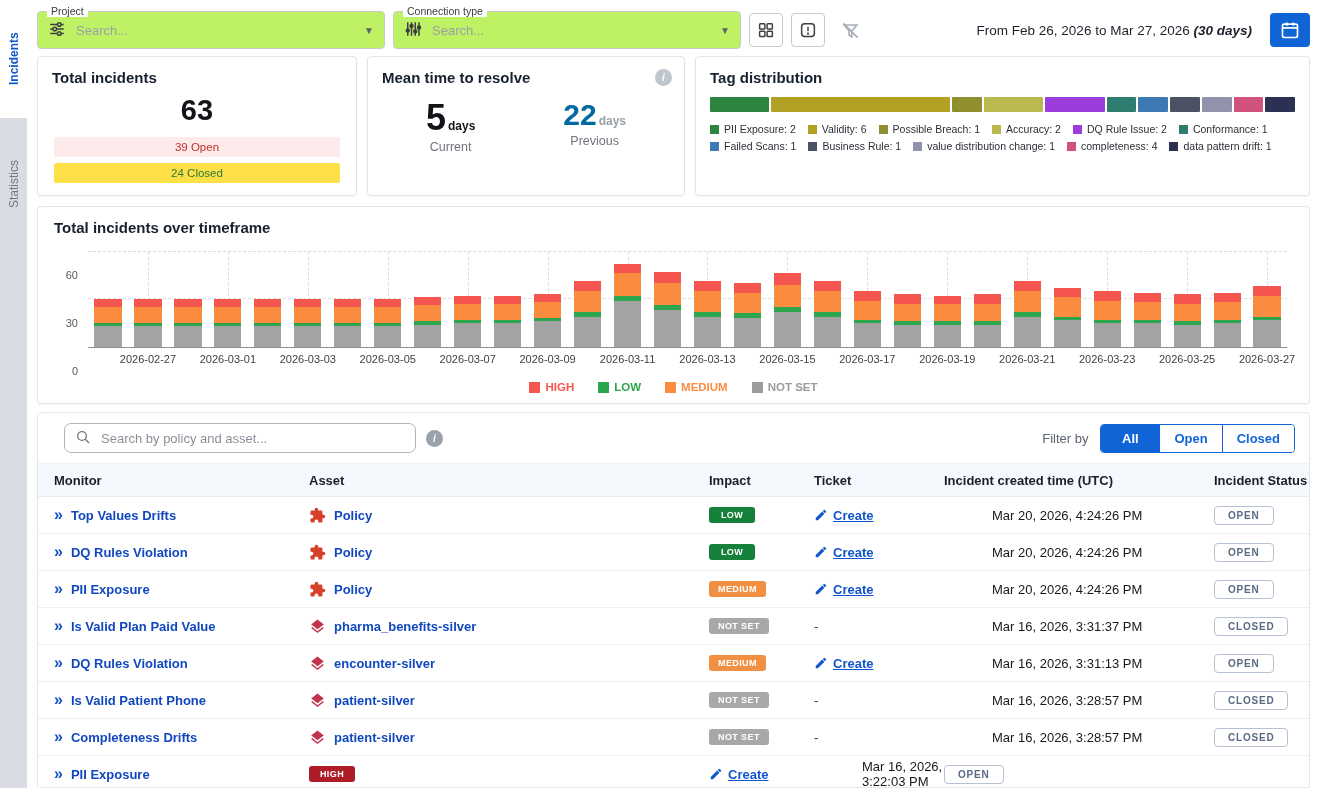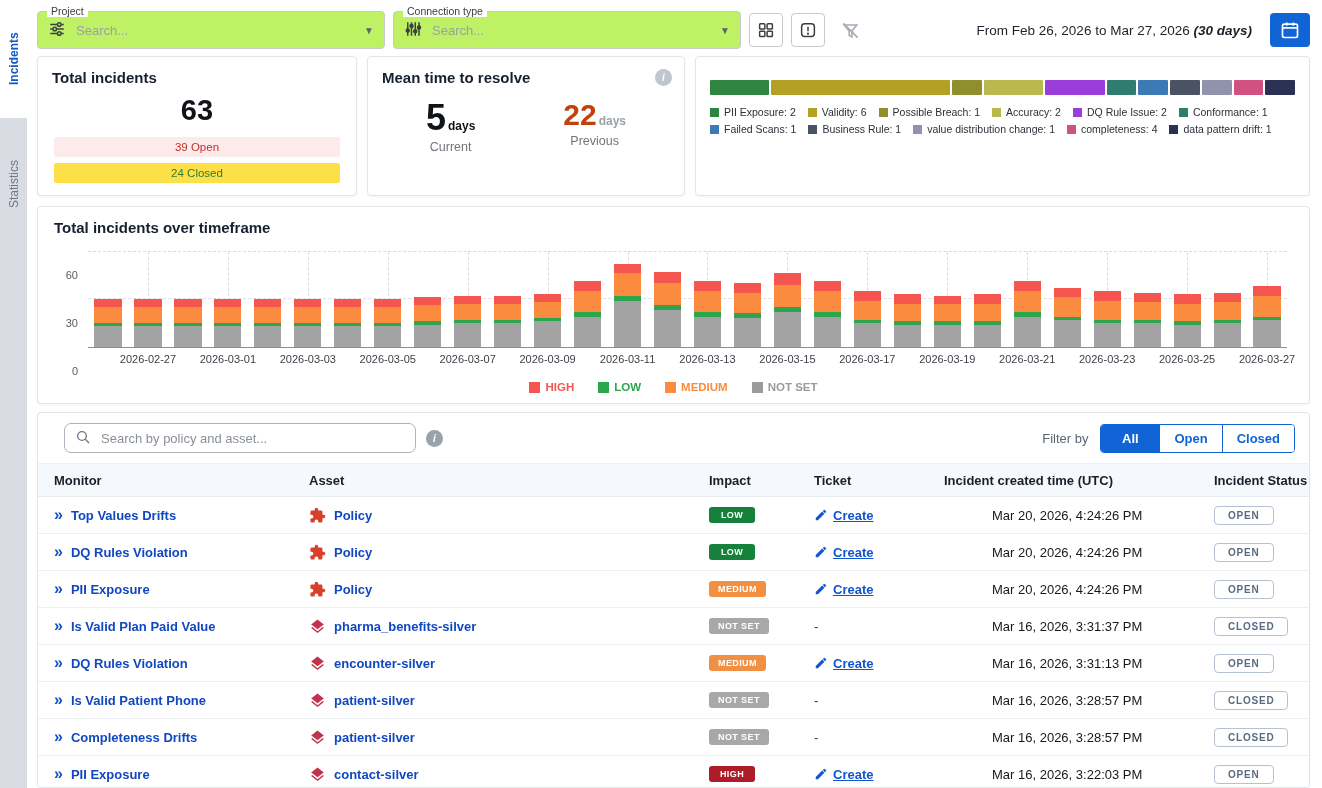--- a/index.html
+++ b/index.html
@@ -57,21 +57,21 @@
   .count-pill { display:block; width:286px; margin:6px auto 0; text-align:center;
                 font-size:11.5px; padding:4px 0; border-radius:2px; }
   .pill-open { background:#fdeaea; color:#c4302b; }
   .pill-closed { background:#fde047; color:#2c7a39; }
 
   .mttr-info { position:absolute; top:12px; right:12px; background:#c0c6cd; }
   .mttr-row { display:flex; justify-content:space-around; margin-top:14px; }
   .numrow { display:flex; align-items:baseline; justify-content:center; gap:2px; }
   .mttr-cur .num { font-size:36px; font-weight:700; color:#101418; line-height:1; }
   .mttr-cur .unit { font-size:12px; font-weight:700; color:#101418; }
-  .mttr-prev .num { font-size:30px; font-weight:700; color:#c2410c; line-height:1; }
+  .mttr-prev .num { font-size:30px; font-weight:700; color:#0369a1; line-height:1; }
   .mttr-prev .unit { font-size:12px; font-weight:700; color:#9aa0a6; }
   .mttr-label { font-size:12.5px; color:#70757d; text-align:center; margin-top:4px; }
 
   .tag-bar { display:flex; gap:2px; height:15px; margin:11px 0 11px; }
   .tag-seg { height:100%; border-radius:1px; }
   .tag-leg { display:flex; flex-wrap:wrap; column-gap:12px; row-gap:5px; font-size:10.5px; color:#2b2f36; }
   .tag-leg-item { display:inline-flex; align-items:center; white-space:nowrap; }
   .tag-leg-item .sw { width:9px; height:9px; display:inline-block; margin-right:5px; flex:none; }
 
   
@@ -233,20 +233,21 @@
             <div class="numrow">
               <span class="num">22</span>
               <span class="unit">days</span>
             </div>
             <div class="mttr-label">Previous</div>
           </div>
         </div>
       </div>
 
       <div class="card card-tags">
+        <div class="card-title">Tag distribution</div>
         <div class="tag-bar">
             <span class="tag-seg" style="width: 10.5263%; background: rgb(46, 133, 64);"></span>
             <span class="tag-seg" style="width: 31.5789%; background: rgb(179, 161, 37);"></span>
             <span class="tag-seg" style="width: 5.26316%; background: rgb(143, 143, 47);"></span>
             <span class="tag-seg" style="width: 10.5263%; background: rgb(185, 185, 79);"></span>
             <span class="tag-seg" style="width: 10.5263%; background: rgb(154, 61, 219);"></span>
             <span class="tag-seg" style="width: 5.26316%; background: rgb(46, 125, 112);"></span>
             <span class="tag-seg" style="width: 5.26316%; background: rgb(61, 122, 181);"></span>
             <span class="tag-seg" style="width: 5.26316%; background: rgb(74, 82, 100);"></span>
             <span class="tag-seg" style="width: 5.26316%; background: rgb(145, 147, 173);"></span>
@@ -819,28 +820,20 @@
             <div class="td">
               <span class="status">CLOSED</span>
             </div>
           </div>
           <div class="tr">
             <div class="td">
               <span class="chev">»</span>
               <a class="mlink">PII Exposure</a>
             </div>
             <div class="td">
-              <span class="aicon">
-                <svg viewBox="0 0 24 24" width="17" height="17">
-                  <path fill="#c2334d" d="M12 16l7.36-5.73L21 9l-9-7-9 7 1.63 1.27L12 16zm0 2.54l-7.37-5.73L3 14.07l9 7 9-7-1.63-1.27-7.37 5.74z"></path>
-                </svg>
-              </span>
-              <a class="alink">contact-silver</a>
-            </div>
-            <div class="td">
               <span class="impact" style="background: rgb(174, 28, 40);">HIGH</span>
             </div>
             <div class="td">
               <span class="pencil">
                 <svg viewBox="0 0 24 24" width="14" height="14">
                   <path fill="#1155cc" d="M3 17.25V21h3.75L17.81 9.94l-3.75-3.75L3 17.25zM20.71 7.04a1 1 0 0 0 0-1.41l-2.34-2.34a1 1 0 0 0-1.41 0l-1.83 1.83 3.75 3.75 1.83-1.83z"></path>
                 </svg>
               </span>
               <a class="create">Create</a>
             </div>

